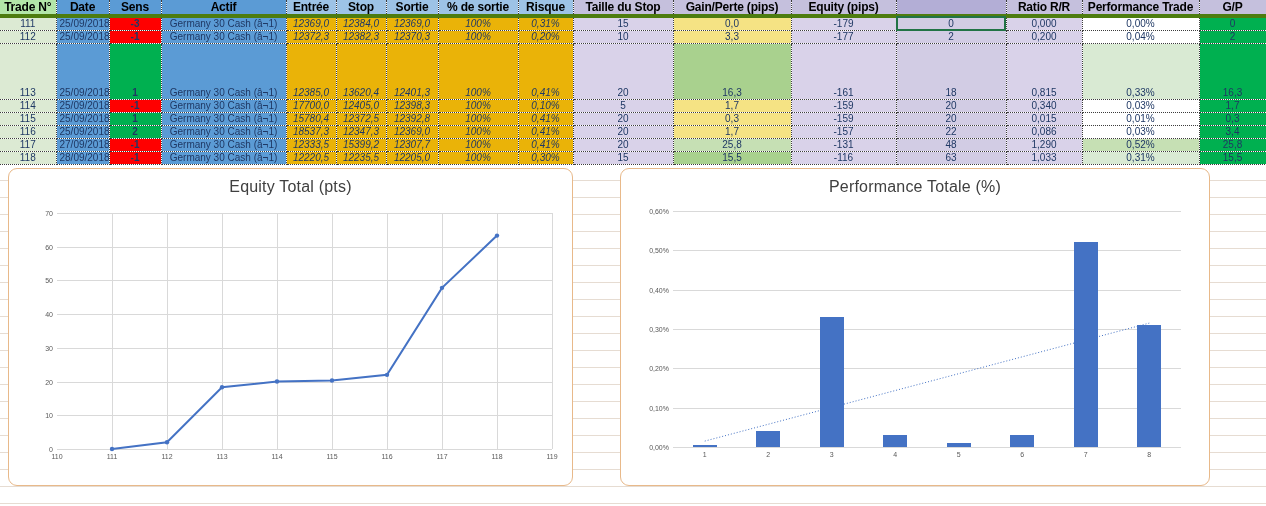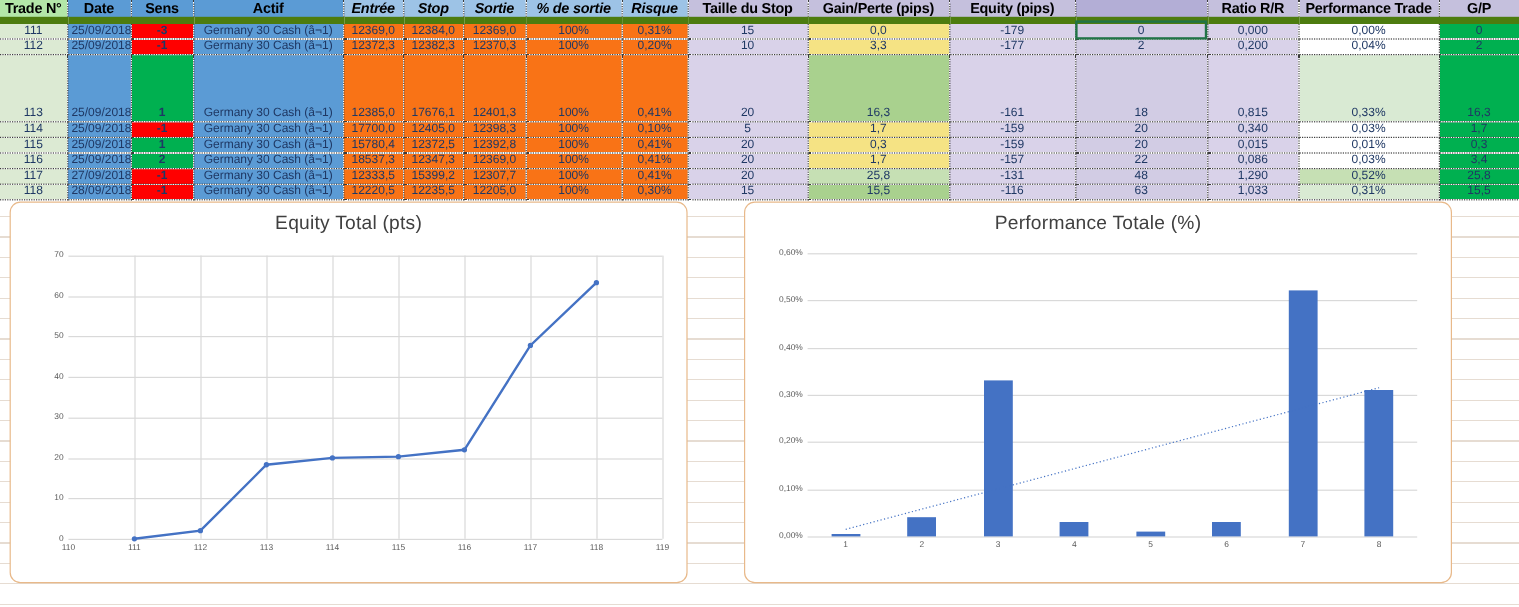--- a/index.html
+++ b/index.html
@@ -33,32 +33,32 @@
     text-align: center;
     white-space: nowrap;
     overflow: hidden;
     color: #1f3864;
   }
   table.grid thead th {
     font-size: 12px;
     font-weight: bold;
     color: #000000;
     padding: 1px 2px;
-    border-bottom: 6px solid #4d7c0f;
+    border-bottom: 4px solid #4d7c0f;
     letter-spacing: -0.2px;
   }
   .h-green  { background:#b3e6a8; }
   .h-blue   { background:#5b9bd5; }
-  .h-lblue  { background:#9dc3e6;font-style:italic; }
+  .h-lblue  { background:#9dc3e6; }
   .h-purple { background:#b3aed6; }
   .h-lpurple{ background:#c5c0dd; }
 
   .c-green-l { background:#dcead3; }
   .c-blue    { background:#5b9bd5; color:#1f3864; }
-  .c-lblue   { background:#f97316; }
+  .c-lblue   { background:#eab308;font-style:italic; }
   .c-lpurple { background:#d9d2e9; }
   .c-purple2 { background:#d2cce4; }
   .c-white   { background:#ffffff; }
   .c-yellow  { background:#f5e384; }
   .c-green-m { background:#a9d18e; }
   .c-green-s { background:#c6e0b4; }
   .c-green-p { background:#d9ead3; }
   .c-green-d { background:#00b050; color:#006030; }
   .c-red     { background:#ff0000; color:#cc0000; }
   .c-grn-sens{ background:#00b050; color:#008f3f; }
@@ -185,21 +185,21 @@
             <td class="c-lpurple">0,200</td>
             <td class="c-white">0,04%</td>
             <td class="c-green-d">2</td>
           </tr>
           <tr class="tall">
             <td class="c-green-l">113</td>
             <td class="c-blue">25/09/2018</td>
             <td class="c-grn-sens sens">1</td>
             <td class="c-blue">Germany 30 Cash (â¬1)</td>
             <td class="c-lblue">12385,0</td>
-            <td class="c-lblue">17676,1</td>
+            <td class="c-lblue">13620,4</td>
             <td class="c-lblue">12401,3</td>
             <td class="c-lblue">100%</td>
             <td class="c-lblue">0,41%</td>
             <td class="c-lpurple">20</td>
             <td class="c-green-m">16,3</td>
             <td class="c-lpurple">-161</td>
             <td class="c-purple2">18</td>
             <td class="c-lpurple">0,815</td>
             <td class="c-green-p">0,33%</td>
             <td class="c-green-d">16,3</td>

